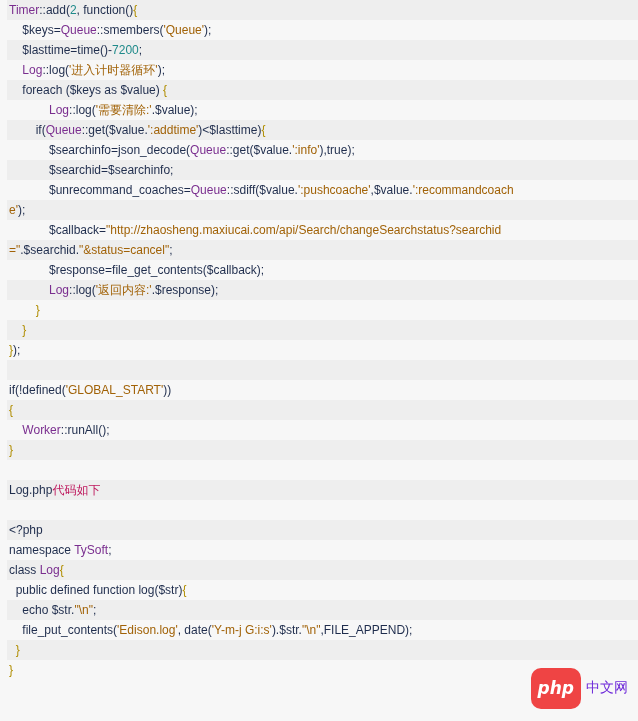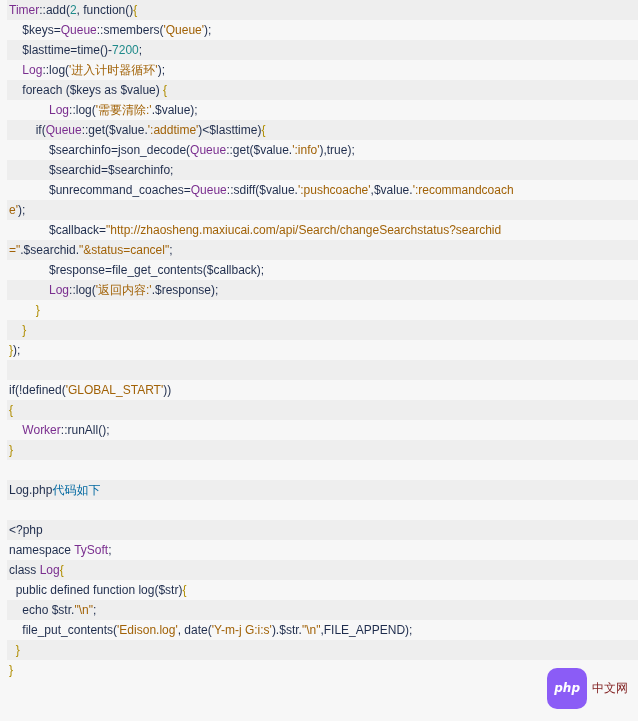--- a/index.html
+++ b/index.html
@@ -10,30 +10,30 @@
     font-size: 12px; color: #1f2d4d; padding-left: 7px;
   }
   .line { height: 20px; line-height: 20px; white-space: pre; padding-left: 2px; overflow: hidden; }
   .line:nth-child(odd) { background: #eeeeee; }
   .line:nth-child(even) { background: #f7f7f7; }
   .cls { color: #7a2e8f; }
   .str { color: #a16207; }
   .num { color: #1f8a8a; }
   .brc { color: #b08d00; }
   .txt { color: #1f2d4d; }
-  .cn  { color: #0369a1; }
+  .cn  { color: #be185d; }
   .wm {
     position: absolute; right: 10px; top: 678px; height: 20px;
     display: flex; align-items: center; gap: 5px;
   }
   .wm-pill {
-    background: #8b5cf6; color: #fff; border-radius: 10px; padding: 12px 7px;
-    font-family: "DejaVu Sans", sans-serif; font-style: italic; font-weight: bold; font-size: 12px; line-height: 17px;
+    background: #ef4444; color: #fff; border-radius: 10px; padding: 12px 7px;
+    font-family: "DejaVu Sans", sans-serif; font-style: italic; font-weight: bold; font-size: 17px; line-height: 17px;
   }
-  .wm-text { color: #7f1d1d; font-family: Liberation Serif, serif; font-size: 12px; }
+  .wm-text { color: #6d28d9; font-family: Liberation Serif, serif; font-size: 14px; }
 </style>
 </head>
 <body>
 
 <div class="code" id="code">
     <div class="line"><span class="cls">Timer</span><span class="txt">::add(</span><span class="num">2</span><span class="txt">, function()</span><span class="brc">{</span></div>
     <div class="line"><span class="txt">    $keys=</span><span class="cls">Queue</span><span class="txt">::smembers(</span><span class="str">'Queue'</span><span class="txt">);</span></div>
     <div class="line"><span class="txt">    $lasttime=time()-</span><span class="num">7200</span><span class="txt">;</span></div>
     <div class="line"><span class="txt">    </span><span class="cls">Log</span><span class="txt">::log(</span><span class="str">'进入计时器循环'</span><span class="txt">);</span></div>
     <div class="line"><span class="txt">    foreach ($keys as $value) </span><span class="brc">{</span></div>

